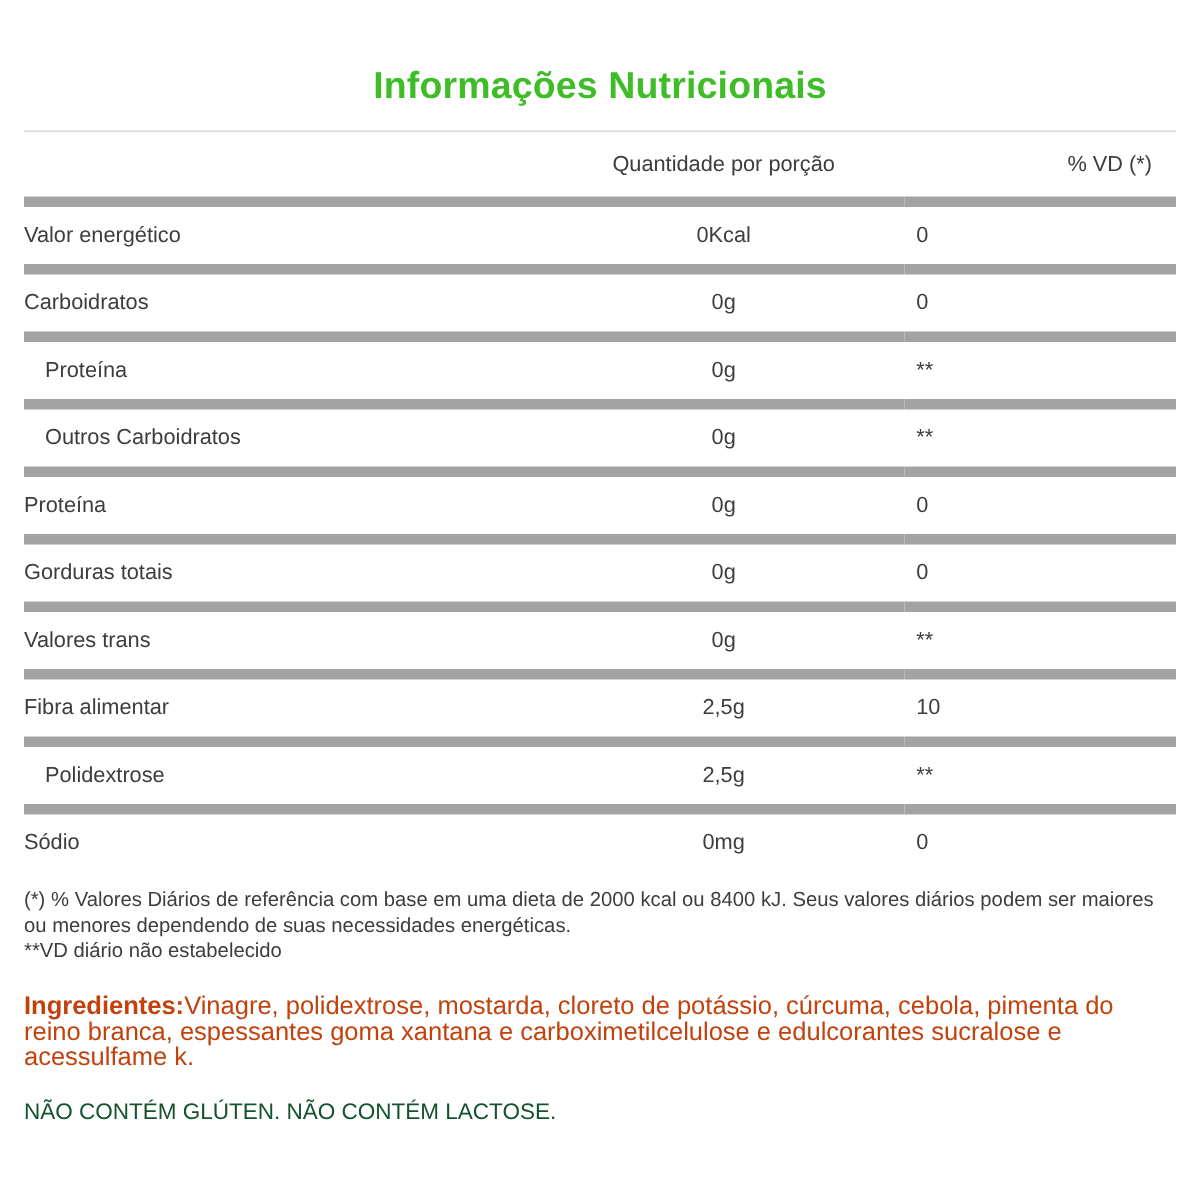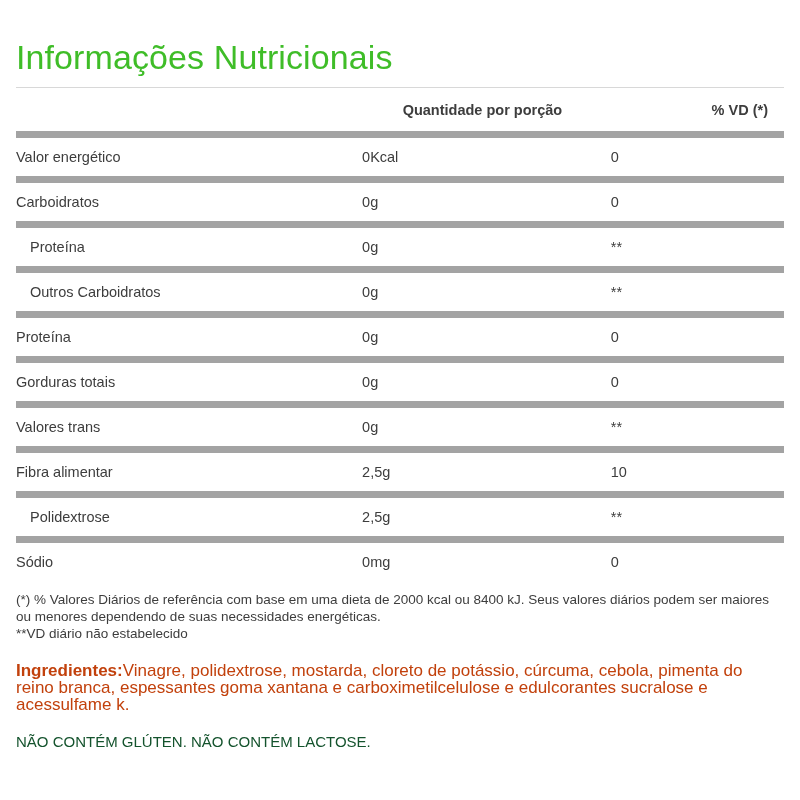--- a/index.html
+++ b/index.html
@@ -16,62 +16,63 @@
   }
   .page {
     width: 800px;
     height: 800px;
     box-sizing: border-box;
     padding: 42px 16px 10px 16px;
     position: relative;
   }
   .title {
     color: #3fbd28;
-    font-size: 34px;
-    font-weight: normal;
+    font-size: 25px;
+    font-weight: bold;
     margin: 0 0 0 0;
     letter-spacing: 0.1px;
     line-height: 30px;
+    text-align: center;
   }
   .portion {
     font-size: 14.5px;
     color: #3d3d3d;
     margin-top: 11px;
     margin-bottom: 0;
     line-height: 18px;
   }
   .rule {
     border: 0;
     border-top: 1px solid #d8d8d8;
     margin: 15px 0 0 0;
   }
   table.nutri {
     width: 100%;
     border-collapse: collapse;
     font-size: 14.5px;
     table-layout: fixed;
   }
   table.nutri th {
-    font-weight: bold;
+    font-weight: normal;
     color: #3d3d3d;
     padding: 14px 0 13px 0;
     text-align: center;
     font-size: 14.5px;
   }
   table.nutri th.c-name { width: 46%; text-align: left; }
   table.nutri th.c-qty  { width: 32%; }
   table.nutri th.c-vd   { width: 22%; text-align: right; padding-right: 16px;}
   table.nutri td {
     padding: 11px 0 11px 0;
     border-top: 7px solid #a3a3a3;
     font-size: 14.5px;
     color: #3d3d3d;
   }
   table.nutri td.name { text-align: left; }
-  table.nutri td.qty  { }
+  table.nutri td.qty  { text-align: center; }
   table.nutri td.vd   { text-align: left; padding-left: 8px; }
   td.name.indent { padding-left: 14px; }
   .stars { letter-spacing: 0px; }
   .footnote {
     font-size: 13.5px;
     line-height: 17px;
     color: #3d3d3d;
     margin-top: 10px;
   }
   .footnote div { margin: 0; }

